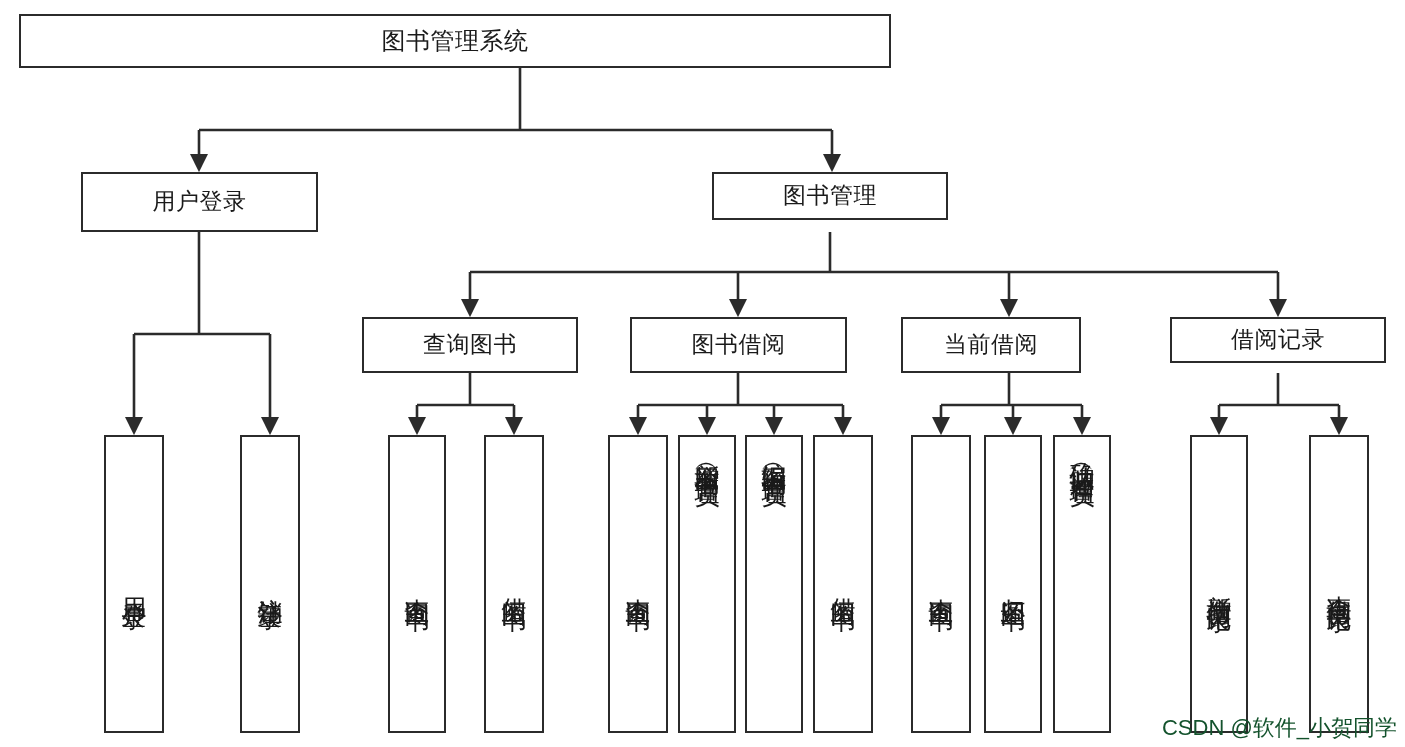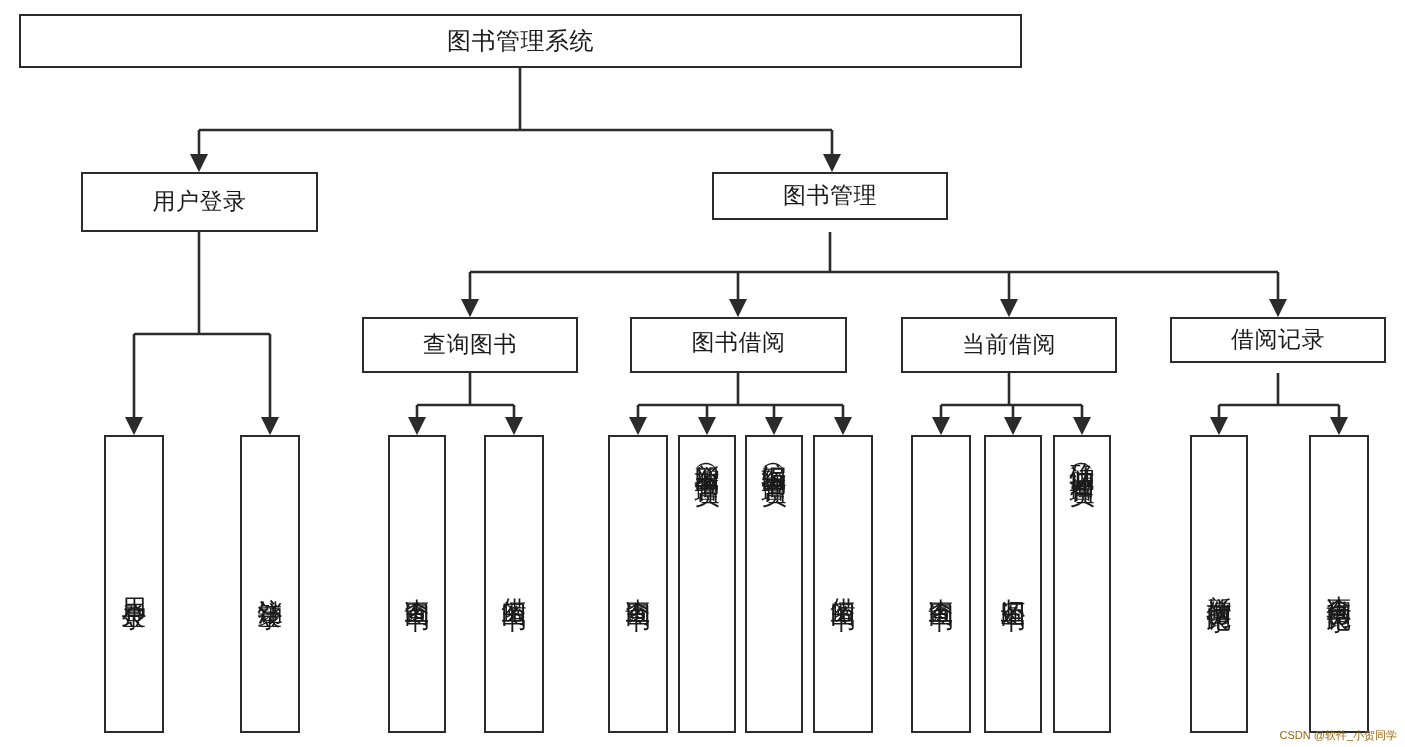--- a/index.html
+++ b/index.html
@@ -59,22 +59,22 @@
     line-height: 1;
   }
   .node.vertical.centered {
     align-items: center;
     padding-top: 0;
   }
   .watermark {
     position: absolute;
     right: 8px;
     bottom: 4px;
-    font-size: 11px;
-    color: #a16207;
+    font-size: 22px;
+    color: #14532d;
     z-index: 3;
     white-space: nowrap;
   }
 </style>
 </head>
 <body>
 
 <div id="diagram-root">
 
   <svg class="edges" viewBox="0 0 1405 747" xmlns="http://www.w3.org/2000/svg">
@@ -132,38 +132,38 @@
     </g>
 
     <g stroke="#2b2b2b" stroke-width="2.6" fill="none">
       <path d="M 1278 373 L 1278 405"></path>
       <path d="M 1219 405 L 1339 405"></path>
       <path d="M 1219 405 L 1219 426" marker-end="url(#arrow)"></path>
       <path d="M 1339 405 L 1339 426" marker-end="url(#arrow)"></path>
     </g>
   </svg>
 
-  <div class="node root horizontal" style="left:19px; top:14px; width:1003px; height:54px;">
+  <div class="node root horizontal" style="left:19px; top:14px; width:872px; height:54px;">
     <span class="node-label">图书管理系统</span>
   </div>
 
   <div class="node horizontal" style="left:81px; top:172px; width:237px; height:60px;">
     <span class="node-label">用户登录</span>
   </div>
   <div class="node horizontal" style="left:712px; top:172px; width:236px; height:48px;">
     <span class="node-label">图书管理</span>
   </div>
 
   <div class="node horizontal" style="left:362px; top:317px; width:216px; height:56px;">
     <span class="node-label">查询图书</span>
   </div>
-  <div class="node horizontal" style="left:630px; top:317px; width:217px; height:56px;font-family:Liberation Mono, monospace;">
+  <div class="node horizontal" style="left:630px; top:317px; width:217px; height:56px;">
     <span class="node-label">图书借阅</span>
   </div>
-  <div class="node horizontal" style="left:901px; top:317px; width:216px; height:56px;">
+  <div class="node horizontal" style="left:901px; top:317px; width:180px; height:56px;">
     <span class="node-label">当前借阅</span>
   </div>
   <div class="node horizontal" style="left:1170px; top:317px; width:216px; height:46px;">
     <span class="node-label">借阅记录</span>
   </div>
 
   <div class="node vertical centered" style="left:104px; top:435px; width:60px; height:298px;">
     <span class="node-label">用户登录</span>
   </div>
   <div class="node vertical centered" style="left:240px; top:435px; width:60px; height:298px;">

